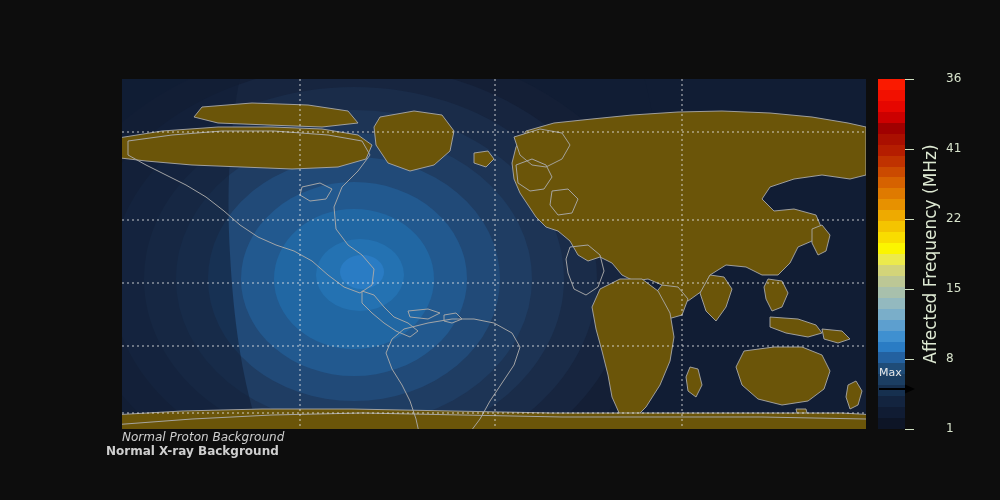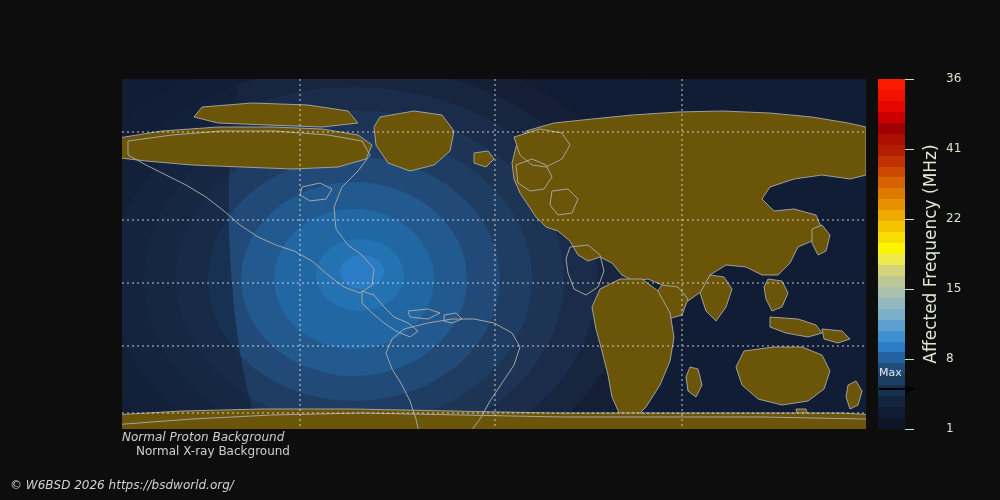--- a/index.html
+++ b/index.html
@@ -31,21 +31,21 @@
              margin-left:0;margin-top:350px;
              text-align:center;font-size:17px;color:#dde8d2;line-height:28px;}
   #maxmark{position:absolute;left:878px;top:358px;width:60px;height:22px;}
   #maxlbl{position:absolute;left:1px;top:-1px;font-size:11px;color:#e8e8e8;
           line-height:12px;}
   #maxarrowwrap{position:absolute;left:0px;top:11px;width:38px;height:10px;}
 
   
   .note{position:absolute;font-size:12px;color:#cfcfcf;white-space:nowrap;}
   #note1{left:122px;top:430px;font-style:italic;}
-  #note2{left:136px;top:444px;}
+  #note2{left:106px;top:444px;font-weight:bold;}
   #stamp{position:absolute;right:134px;top:433px;font-size:12px;color:#cfcfcf;
          white-space:nowrap;text-align:right;}
   #footer{position:absolute;left:10px;top:478px;font-size:12px;color:#d2d2d2;
           font-style:italic;white-space:nowrap;}
 </style>
 </head>
 <body>
 
 <div id="root">
 
@@ -258,15 +258,14 @@
     <div id="maxarrowwrap">
       <svg width="38" height="10" viewBox="0 0 38 10">
         <line x1="1" y1="5" x2="27" y2="5" stroke="#000" stroke-width="2"></line>
         <polygon points="27,0.5 37,5 27,9.5" fill="#000"></polygon>
       </svg>
     </div>
   </div>
 
   <div class="note" id="note1">Normal Proton Background</div>
   <div class="note" id="note2">Normal X-ray Background</div>
-  <div id="footer">© W6BSD 2026 https://bsdworld.org/</div>
 
 </div>
 
 </body></html>

